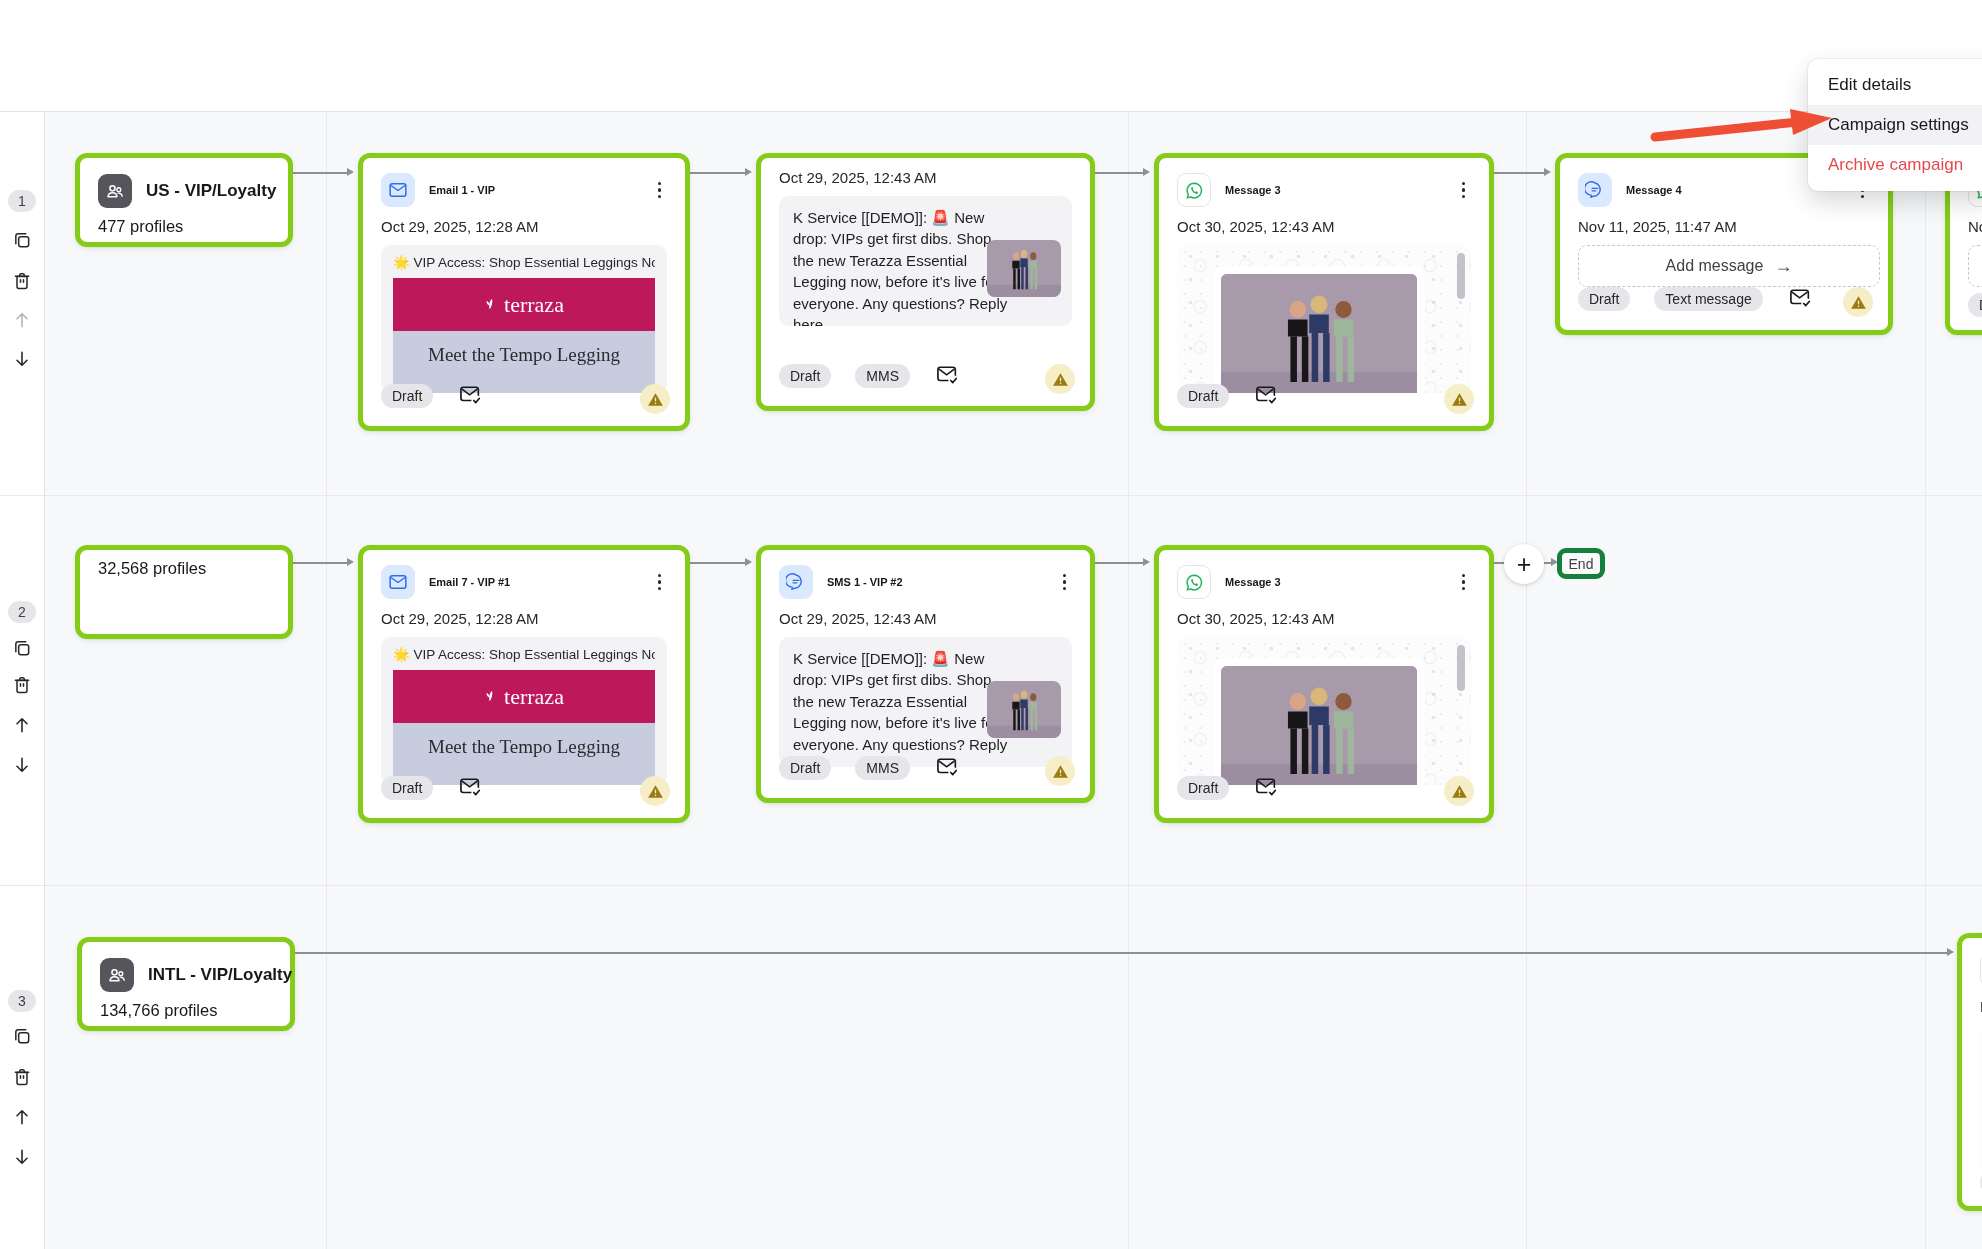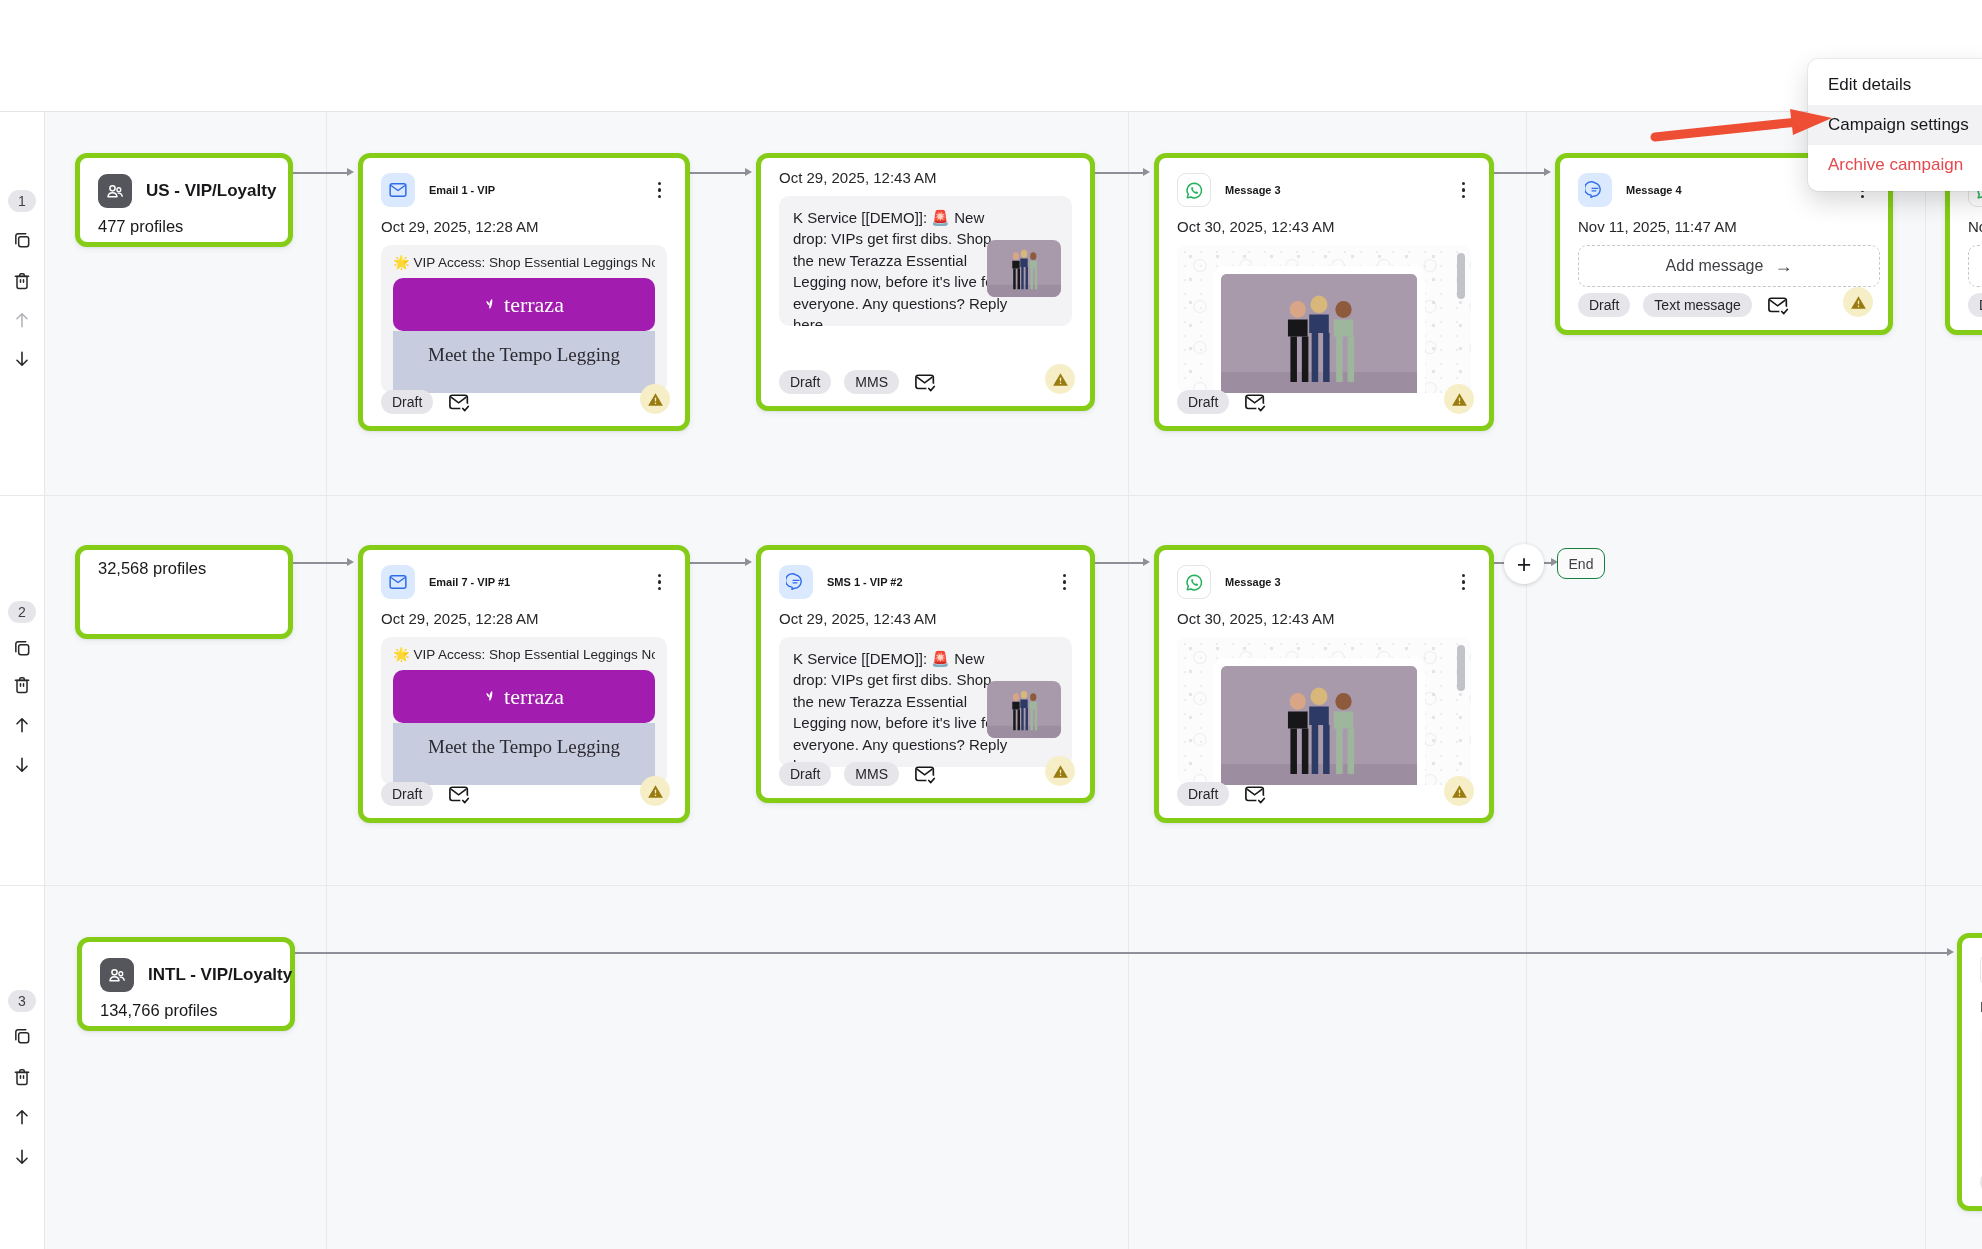--- a/index.html
+++ b/index.html
@@ -41,32 +41,32 @@
     box-shadow:0 1px 2px rgba(16,24,40,.05), 0 2px 6px rgba(16,24,40,.07); z-index:3; }
   .card-head { display:flex; align-items:center; gap:14px; padding:15px 16px 0 18px; }
   .tile { width:34px; height:34px; border-radius:9px; display:flex; align-items:center; justify-content:center; flex:none; }
   .tile-dark { background:#55555c; }
   .tile-blue { background:#dbe9fe; }
   .tile-wa { background:#fff; border:1px solid #e4e4e7; }
   .card-title { font-size:11px; font-weight:700; white-space:nowrap; }
   .kebab { margin-left:auto; display:flex; flex-direction:column; gap:3.2px; padding:6px 8px; cursor:pointer; }
   .kebab i { width:3.5px; height:3.5px; border-radius:50%; background:#27272a; }
   .card-date { margin:11px 18px 0; font-size:15px; color:#27272a; white-space:nowrap; }
-  .card-foot { position:absolute; left:18px; right:15px; bottom:12px; display:flex; align-items:flex-end; gap:13px; }
+  .card-foot { position:absolute; left:18px; right:15px; bottom:12px; display:flex; align-items:flex-start; gap:24px; }
   .pill { background:#e6e6ea; border-radius:999px; padding:4px 11px; font-size:14px; color:#27272a; white-space:nowrap; }
   .envcheck { display:flex; margin-left:2px; }
   .warn { margin-left:auto; width:30px; height:30px; border-radius:50%; background:#f6eec7; display:flex; align-items:center; justify-content:center; }
   .aud-name { font-size:17px; font-weight:700; white-space:nowrap; }
   .aud-profiles { margin:9px 18px 0; font-size:16.5px; color:#18181b; }
   
   .preview { margin:10px 18px 0; background:#f3f3f6; border-radius:10px; position:relative; overflow:hidden; }
   .email-preview { height:148px; padding:9px 12px 0; }
   .subject { font-size:13.5px; color:#27272a; white-space:nowrap; overflow:hidden; margin-bottom:8px; }
-  .banner { height:53px; background:#a21caf; display:flex; align-items:center; justify-content:center; gap:7px;
-    color:#fff; font-family:"Liberation Serif", serif; font-size:22px;border-radius:10px; }
+  .banner { height:53px; background:#be185d; display:flex; align-items:center; justify-content:center; gap:7px;
+    color:#fff; font-family:"Liberation Serif", serif; font-size:22px; }
   .headline { height:64px; background:#c8ccdf; display:flex; justify-content:center; padding-top:13px;
     color:#2a2a30; font-family:"Liberation Serif", serif; font-size:19px; }
   
   .sms-box { margin:10px 18px 0; background:#f3f3f6; border-radius:10px; padding:11px 14px; height:130px;
     position:relative; font-size:15px; line-height:1.43; color:#1f1f23; overflow:hidden; }
   .sms-text { width:220px; }
   .sms-thumb { position:absolute; right:11px; top:44px; width:74px; height:57px; border-radius:8px; overflow:hidden; }
   .sms-thumb svg { display:block; width:100%; height:100%; }
   
   .wa-preview { margin:10px 18px 0; height:148px; border-radius:10px; position:relative; overflow:hidden; background:#fcfcfd;
@@ -81,21 +81,21 @@
   .wa-scroll { position:absolute; right:6px; top:8px; width:8px; height:46px; border-radius:4px; background:#c2c2c9; }
   
   .add-msg { margin:10px 18px 0; height:42px; border:1.6px dashed #c6c6cc; border-radius:9px; background:transparent;
     display:flex; align-items:center; justify-content:center; gap:11px; font-size:16px; color:#3f3f46; cursor:pointer; }
   .add-arrow { font-size:18px; color:#3f3f46; }
   
   .plus-node { position:absolute; left:1504px; top:544px; width:40px; height:40px; border-radius:50%; background:#fff;
     box-shadow:0 1px 4px rgba(0,0,0,.18); display:flex; align-items:center; justify-content:center;
     font-size:25px; font-weight:300; color:#1b1b1f; z-index:3; cursor:pointer; }
   .end-node { position:absolute; left:1557px; top:548px; width:48px; height:31px; background:#fafafb;
-    border:1px solid #15803d; border-radius:9px; display:flex; align-items:center; justify-content:center;
+    border:5px solid #15803d; border-radius:9px; display:flex; align-items:center; justify-content:center;
     font-size:14px; color:#3f3f46; z-index:3; }
   
   .menu { position:absolute; left:1808px; top:59px; width:192px; background:#fff; border-radius:10px; padding:6px 0;
     box-shadow:0 0 0 1px rgba(0,0,0,.05), 0 10px 26px rgba(0,0,0,.16); z-index:20; }
   .menu-item { padding:10px 20px; font-size:17px; color:#18181b; cursor:pointer; white-space:nowrap; }
   .menu-item.hl { background:#f2f2f4; }
   .menu-item.danger { color:#e5484d; }
   .annot { position:absolute; z-index:25; pointer-events:none; }
 </style>
 </head>

